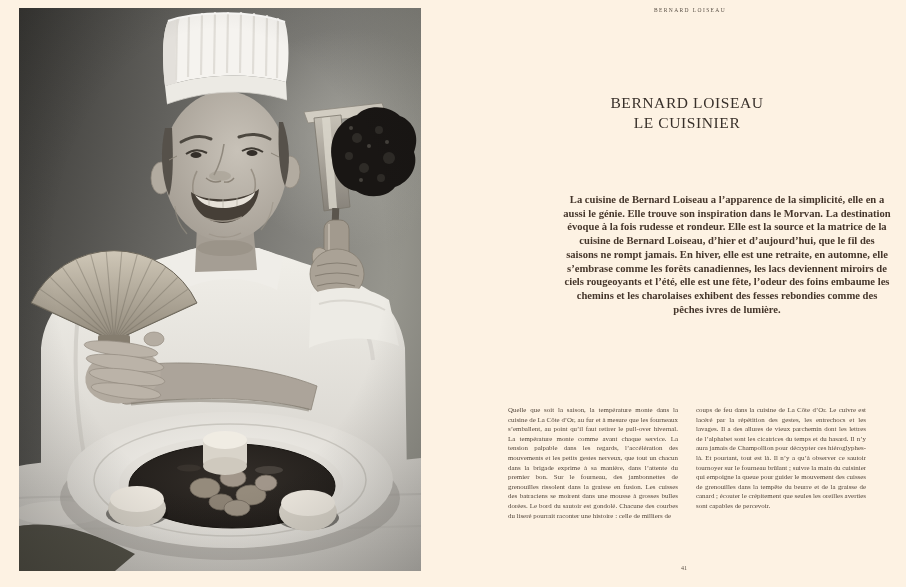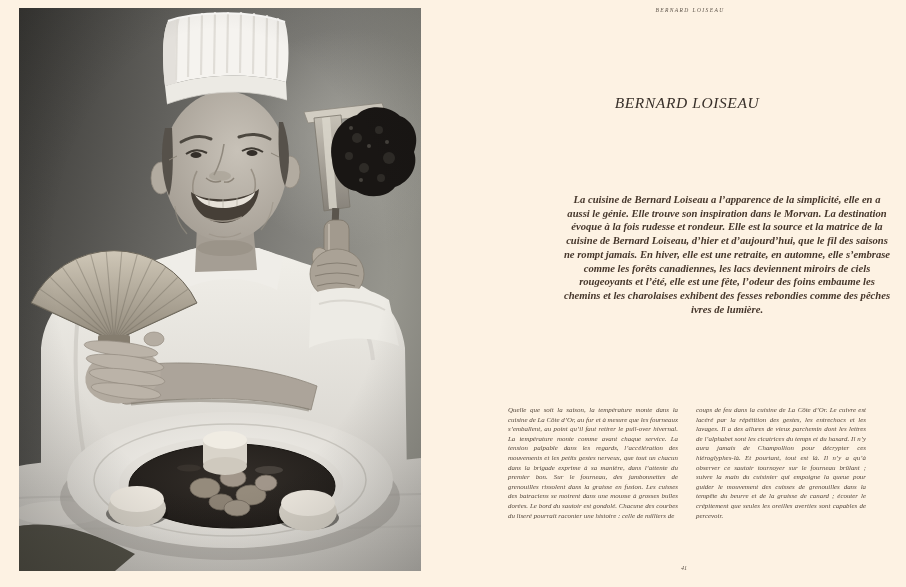--- a/index.html
+++ b/index.html
@@ -4,21 +4,20 @@
 <style>
   html,body{margin:0;padding:0;}
   body{
     width:906px;height:587px;
     font-family:"Liberation Serif","DejaVu Serif",serif;
     background:#fdf2e3;
   }
   .spread{
     position:relative;width:906px;height:587px;overflow:hidden;
     background:#fdf2e3;
-    font-style:italic;
   }
   
   .photo{
     position:absolute;left:19px;top:8px;width:402px;height:563px;margin:0;
   }
   .photo svg{display:block;width:100%;height:100%;}
   
   .running-head{
     position:absolute;left:690px;top:7px;transform:translateX(-50%);
     font-size:5.5px;letter-spacing:1.4px;color:#5a5046;white-space:nowrap;
@@ -260,20 +259,21 @@
         <rect width="402" height="563" fill="url(#vignette)"></rect>
       </svg>
     </figure>
   </div>
 
   <div class="page-right">
     <div class="running-head">BERNARD LOISEAU</div>
 
     <h1 class="page-title">
       <span class="title-line">BERNARD LOISEAU</span>
+      <span class="title-line">LE CUISINIER</span>
     </h1>
 
     <p class="intro">La cuisine de Bernard Loiseau a l’apparence de la simplicité, elle en a aussi le génie. Elle trouve son inspiration dans le Morvan. La destination évoque à la fois rudesse et rondeur. Elle est la source et la matrice de la cuisine de Bernard Loiseau, d’hier et d’aujourd’hui, que le fil des saisons ne rompt jamais. En hiver, elle est une retraite, en automne, elle s’embrase comme les forêts canadiennes, les lacs deviennent miroirs de ciels rougeoyants et l’été, elle est une fête, l’odeur des foins embaume les chemins et les charolaises exhibent des fesses rebondies comme des pêches ivres de lumière.</p>
 
     <div class="columns">
       <p>Quelle que soit la saison, la température monte dans la cuisine de La Côte d’Or, au fur et à mesure que les fourneaux s’emballent, au point qu’il faut retirer le pull-over hivernal. La température monte comme avant chaque service. La tension palpable dans les regards, l’accélération des mouvements et les petits gestes nerveux, que tout un chacun dans la brigade exprime à sa manière, dans l’attente du premier bon. Sur le fourneau, des jambonnettes de grenouilles rissolent dans la graisse en fusion. Les cuisses des batraciens se moirent dans une mousse à grosses bulles dorées. Le bord du sautoir est gondolé. Chacune des courbes du liseré pourrait raconter une histoire : celle de milliers de</p>
       <p>coups de feu dans la cuisine de La Côte d’Or. Le cuivre est lacéré par la répétition des gestes, les entrechocs et les lavages. Il a des allures de vieux parchemin dont les lettres de l’alphabet sont les cicatrices du temps et du hasard. Il n’y aura jamais de Champollion pour décrypter ces hiéroglyphes-là. Et pourtant, tout est là. Il n’y a qu’à observer ce sautoir tournoyer sur le fourneau brûlant ; suivre la main du cuisinier qui empoigne la queue pour guider le mouvement des cuisses de grenouilles dans la tempête du beurre et de la graisse de canard ; écouter le crépitement que seules les oreilles averties sont capables de percevoir.</p>
     </div>
 
     <div class="page-number">41</div>

